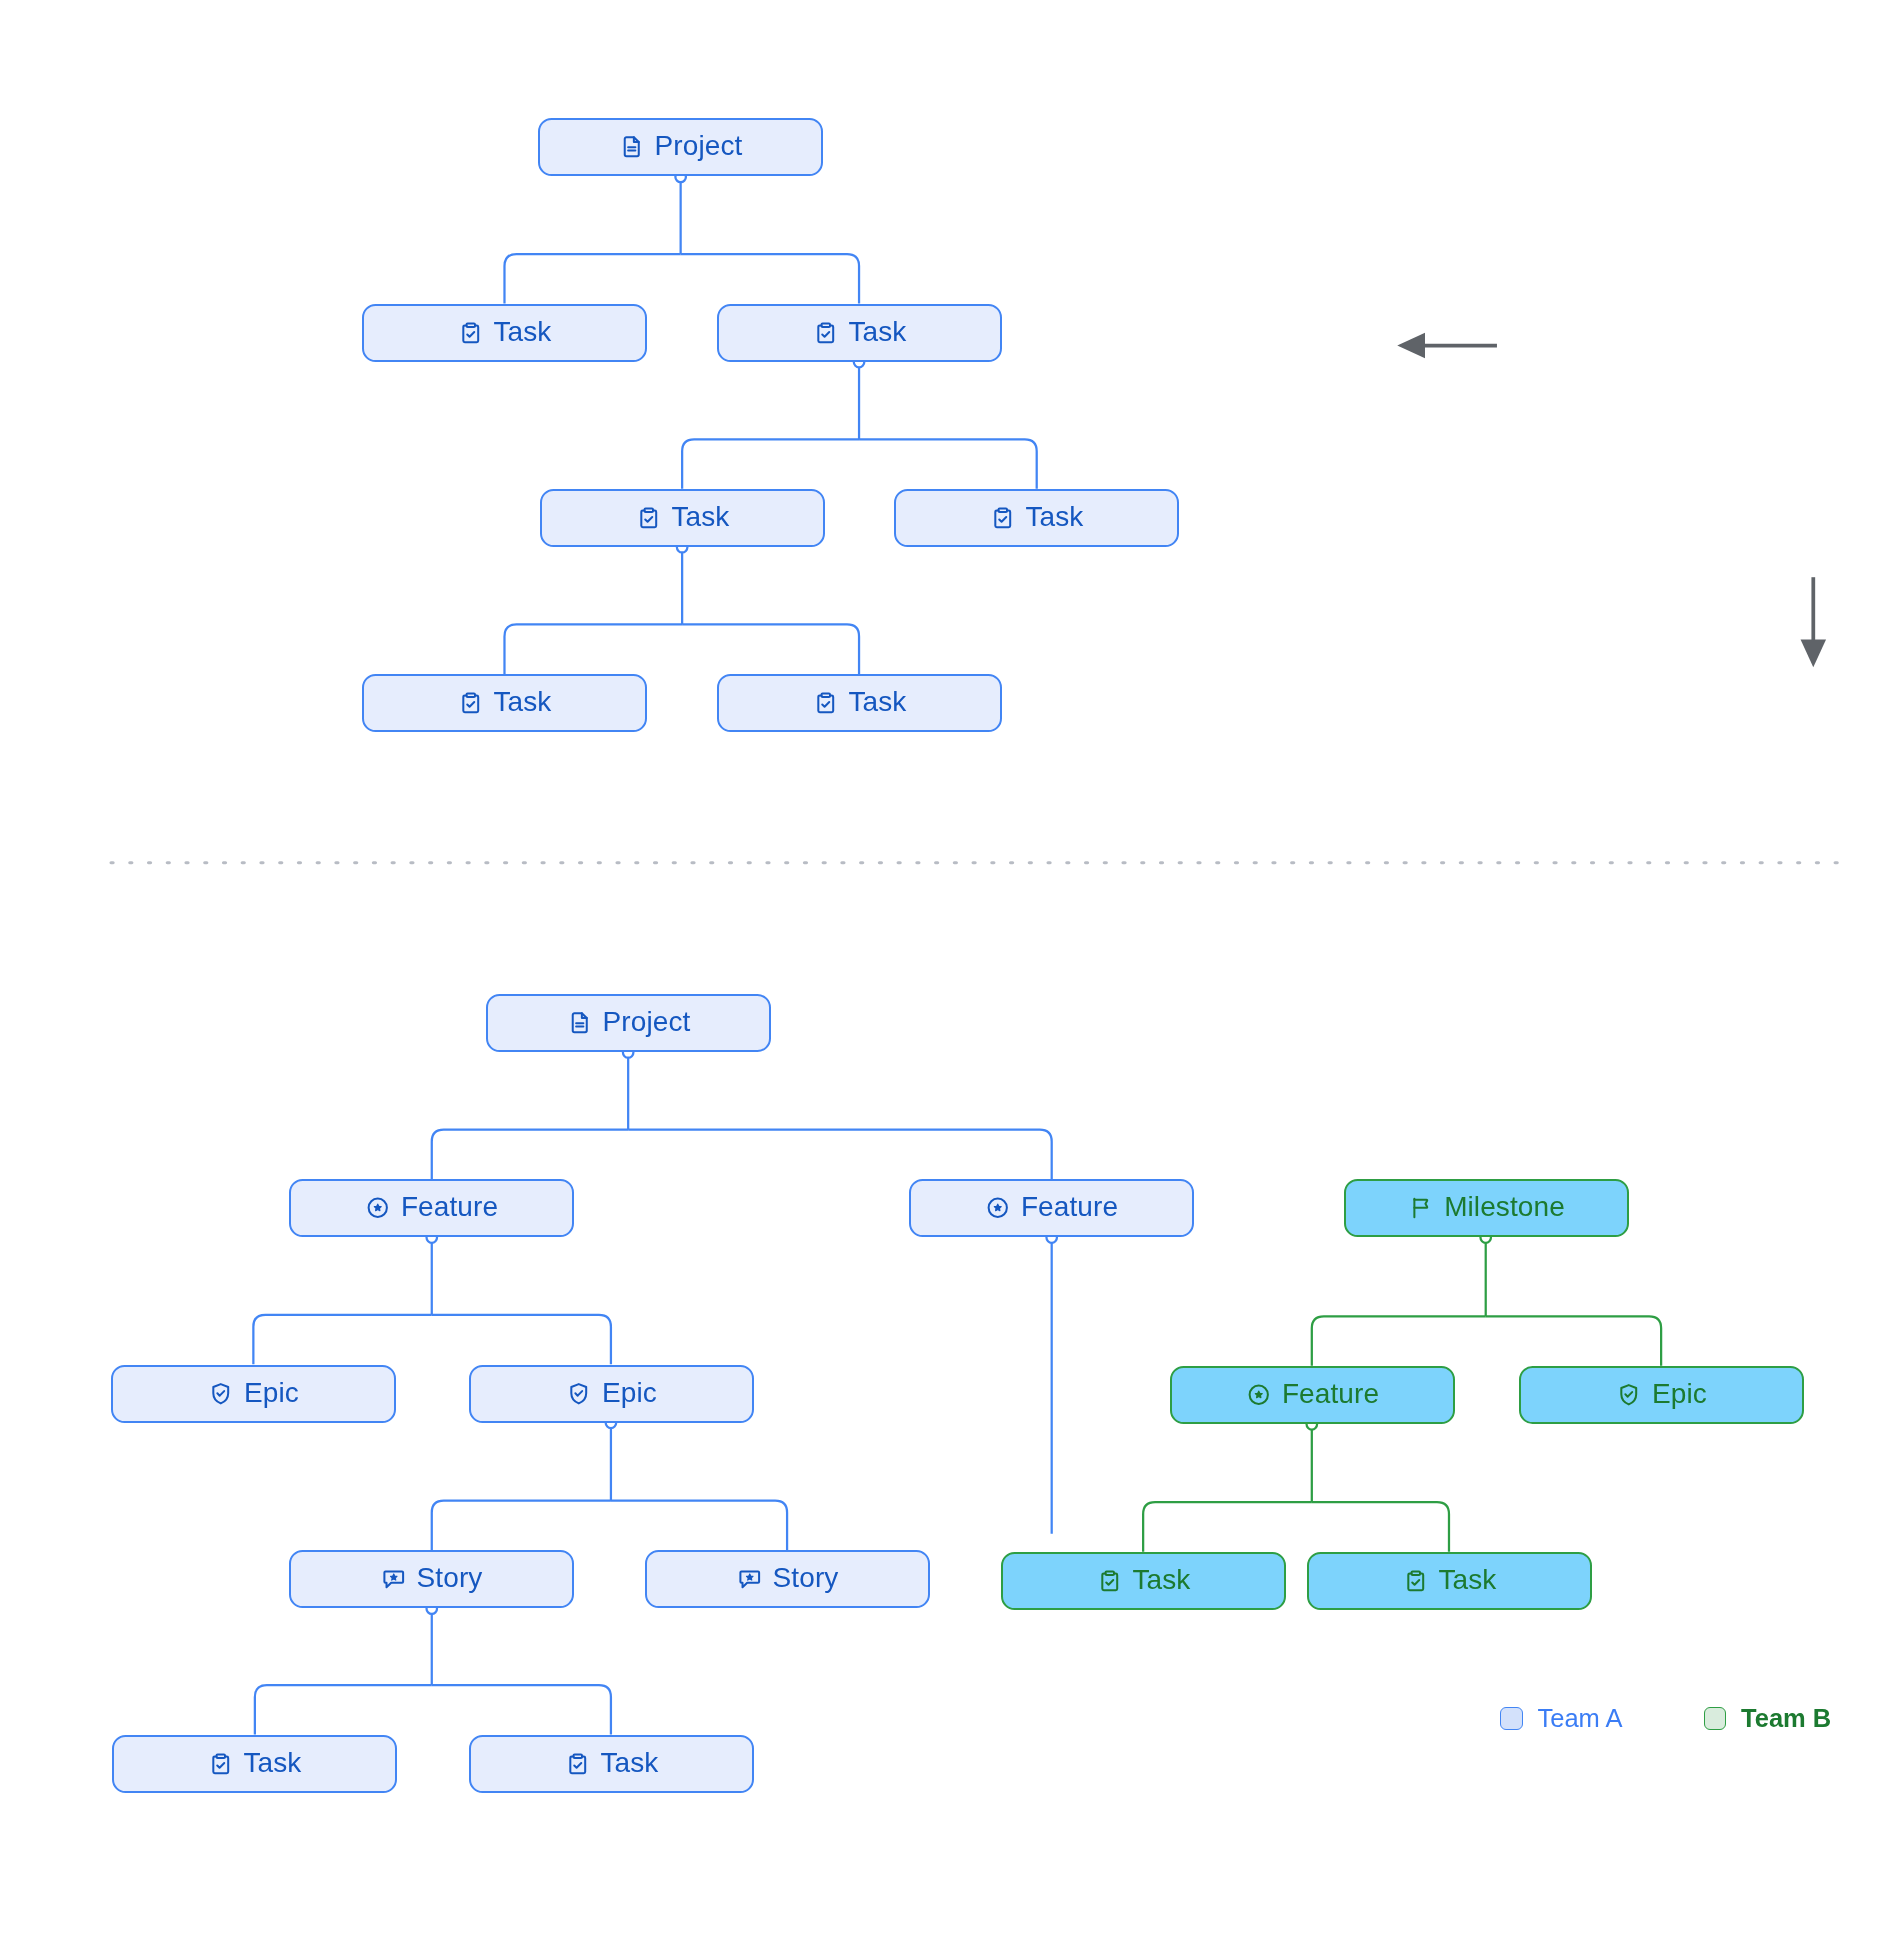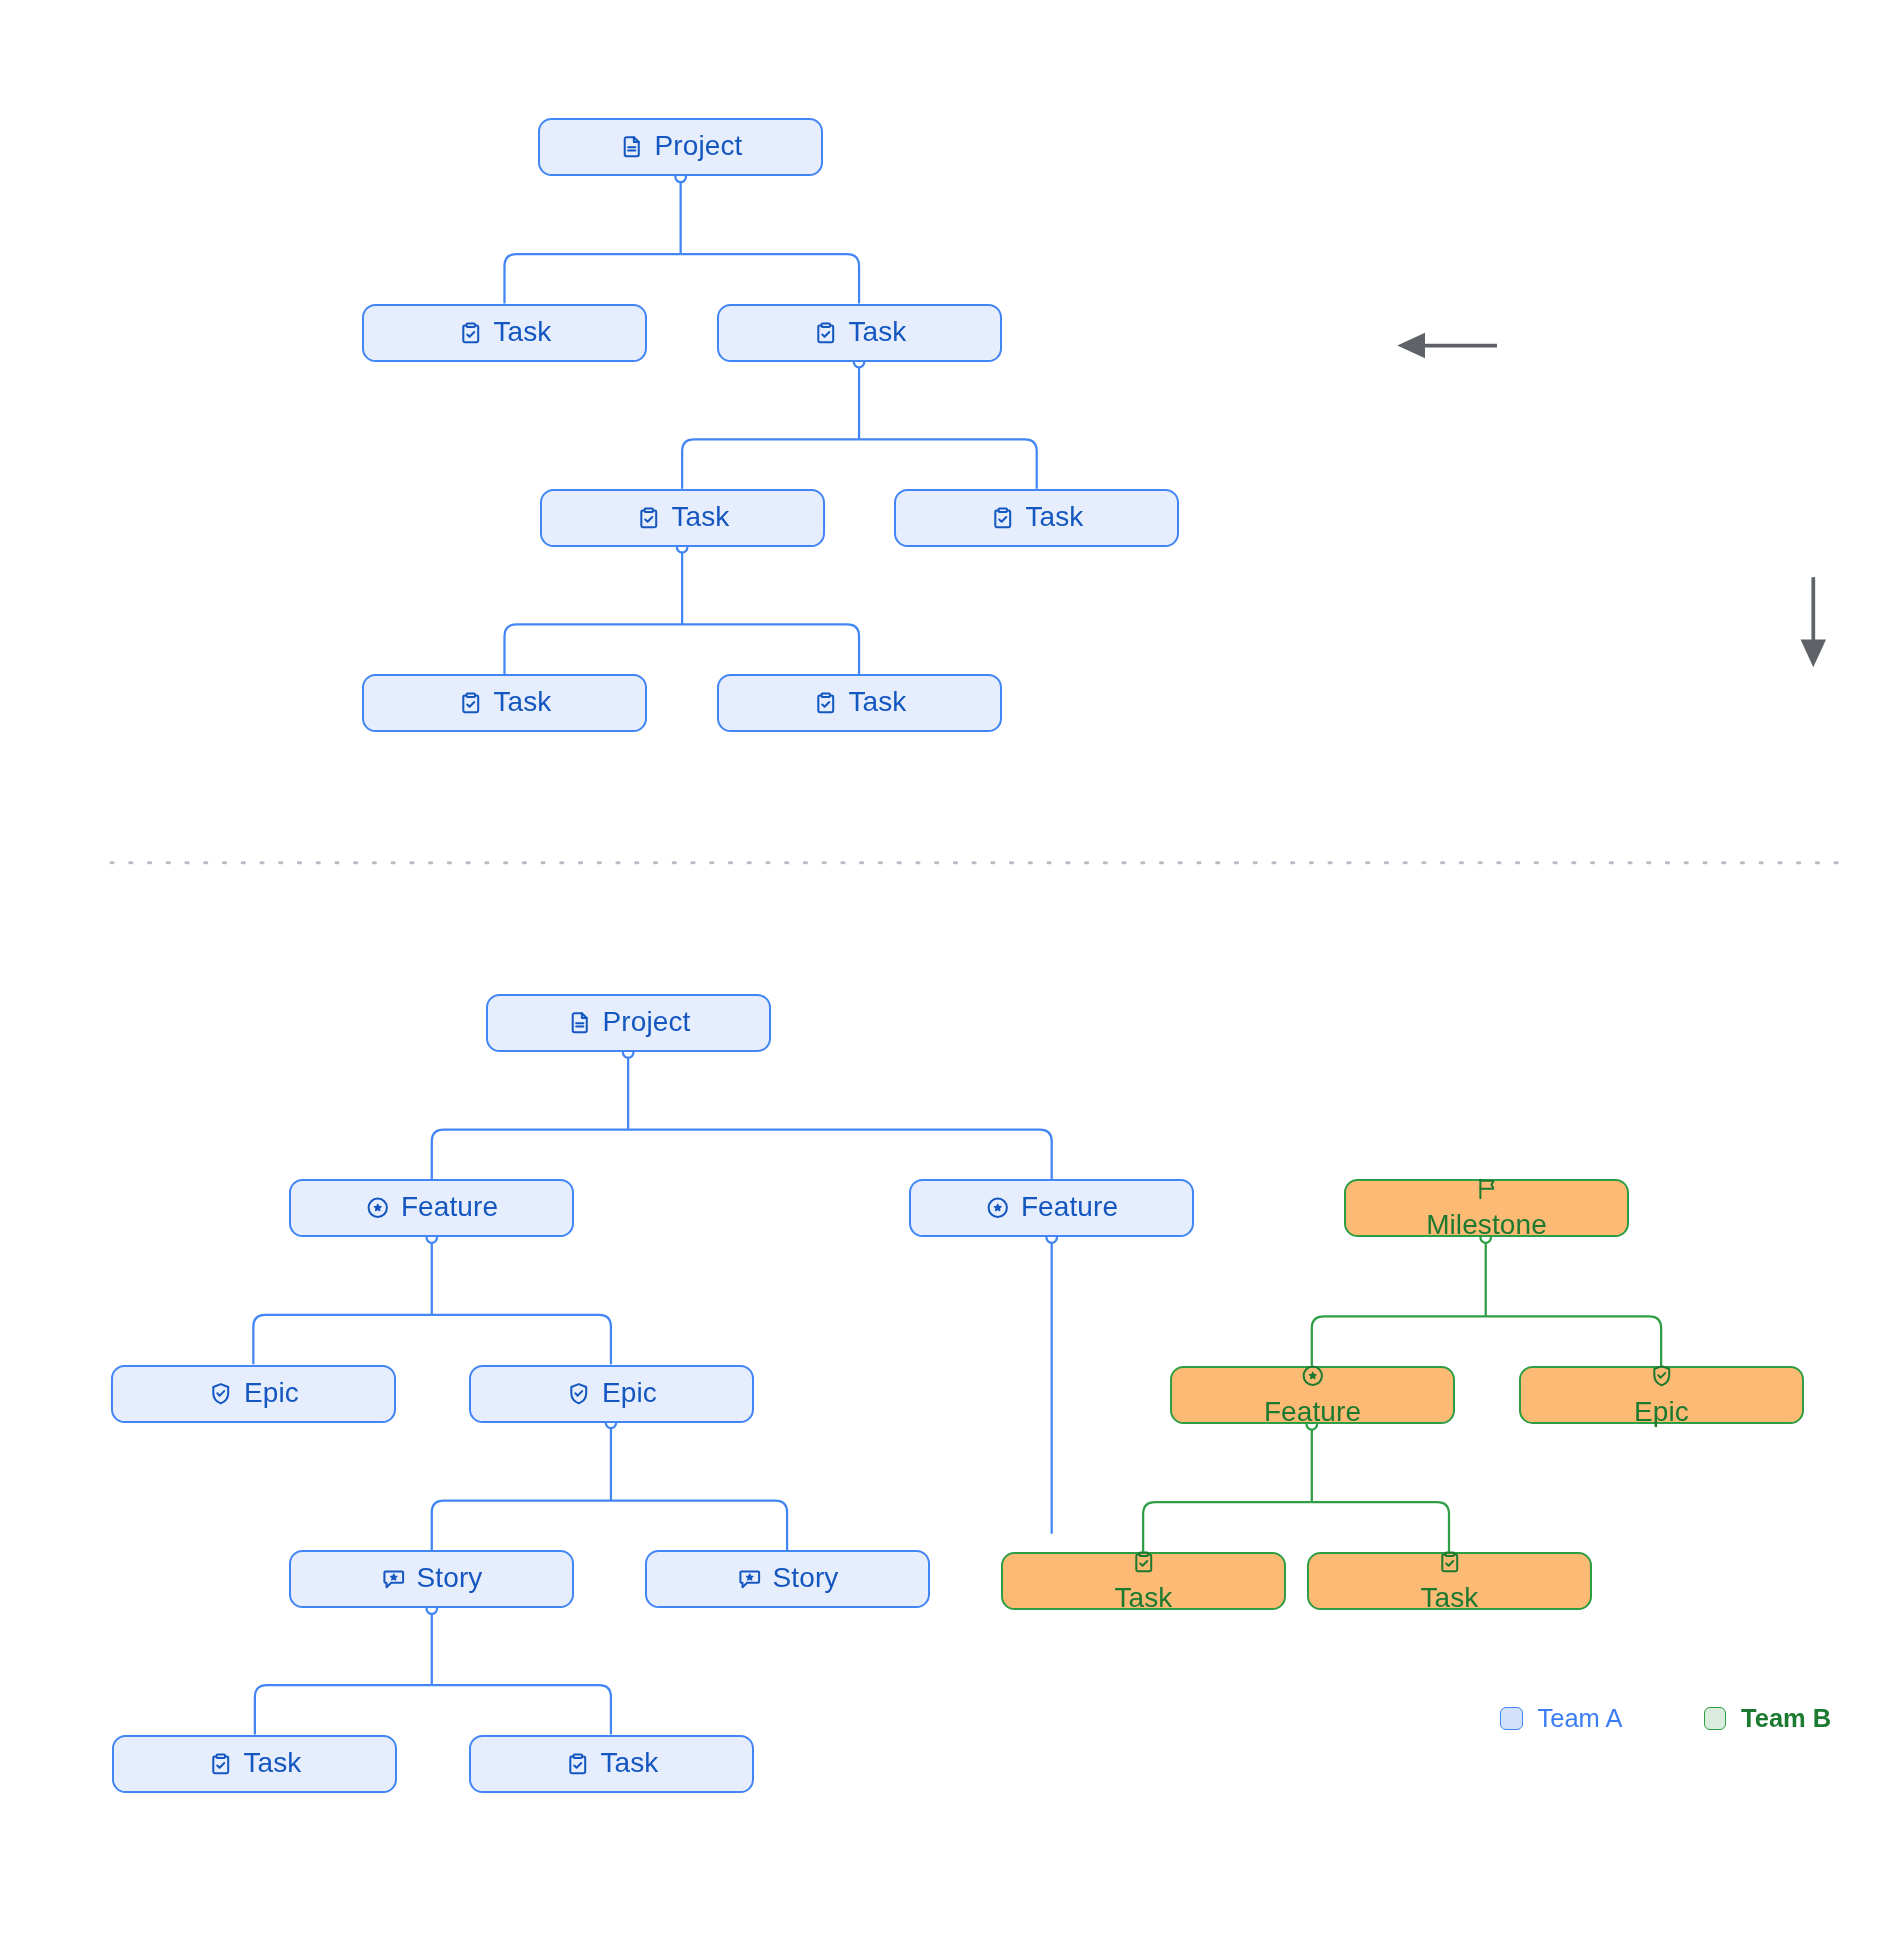--- a/index.html
+++ b/index.html
@@ -39,24 +39,23 @@
     letter-spacing: 0.1px;
     white-space: nowrap;
     z-index: 3;
   }
   .node.team-a {
     background: #e6edfd;
     border: 2.2px solid #4285f4;
     color: #1557c0;
   }
   .node.team-b {
-    background: #fdba74;
+    background: #7dd3fc;
     border: 2.2px solid #2e9e44;
     color: #1c7a30;
-    flex-direction: column;
   }
   .node .glyph {
     display: inline-flex;
     align-items: center;
     justify-content: center;
     flex: 0 0 auto;
   }
   .node .label {
     display: inline-block;
     line-height: 1;

